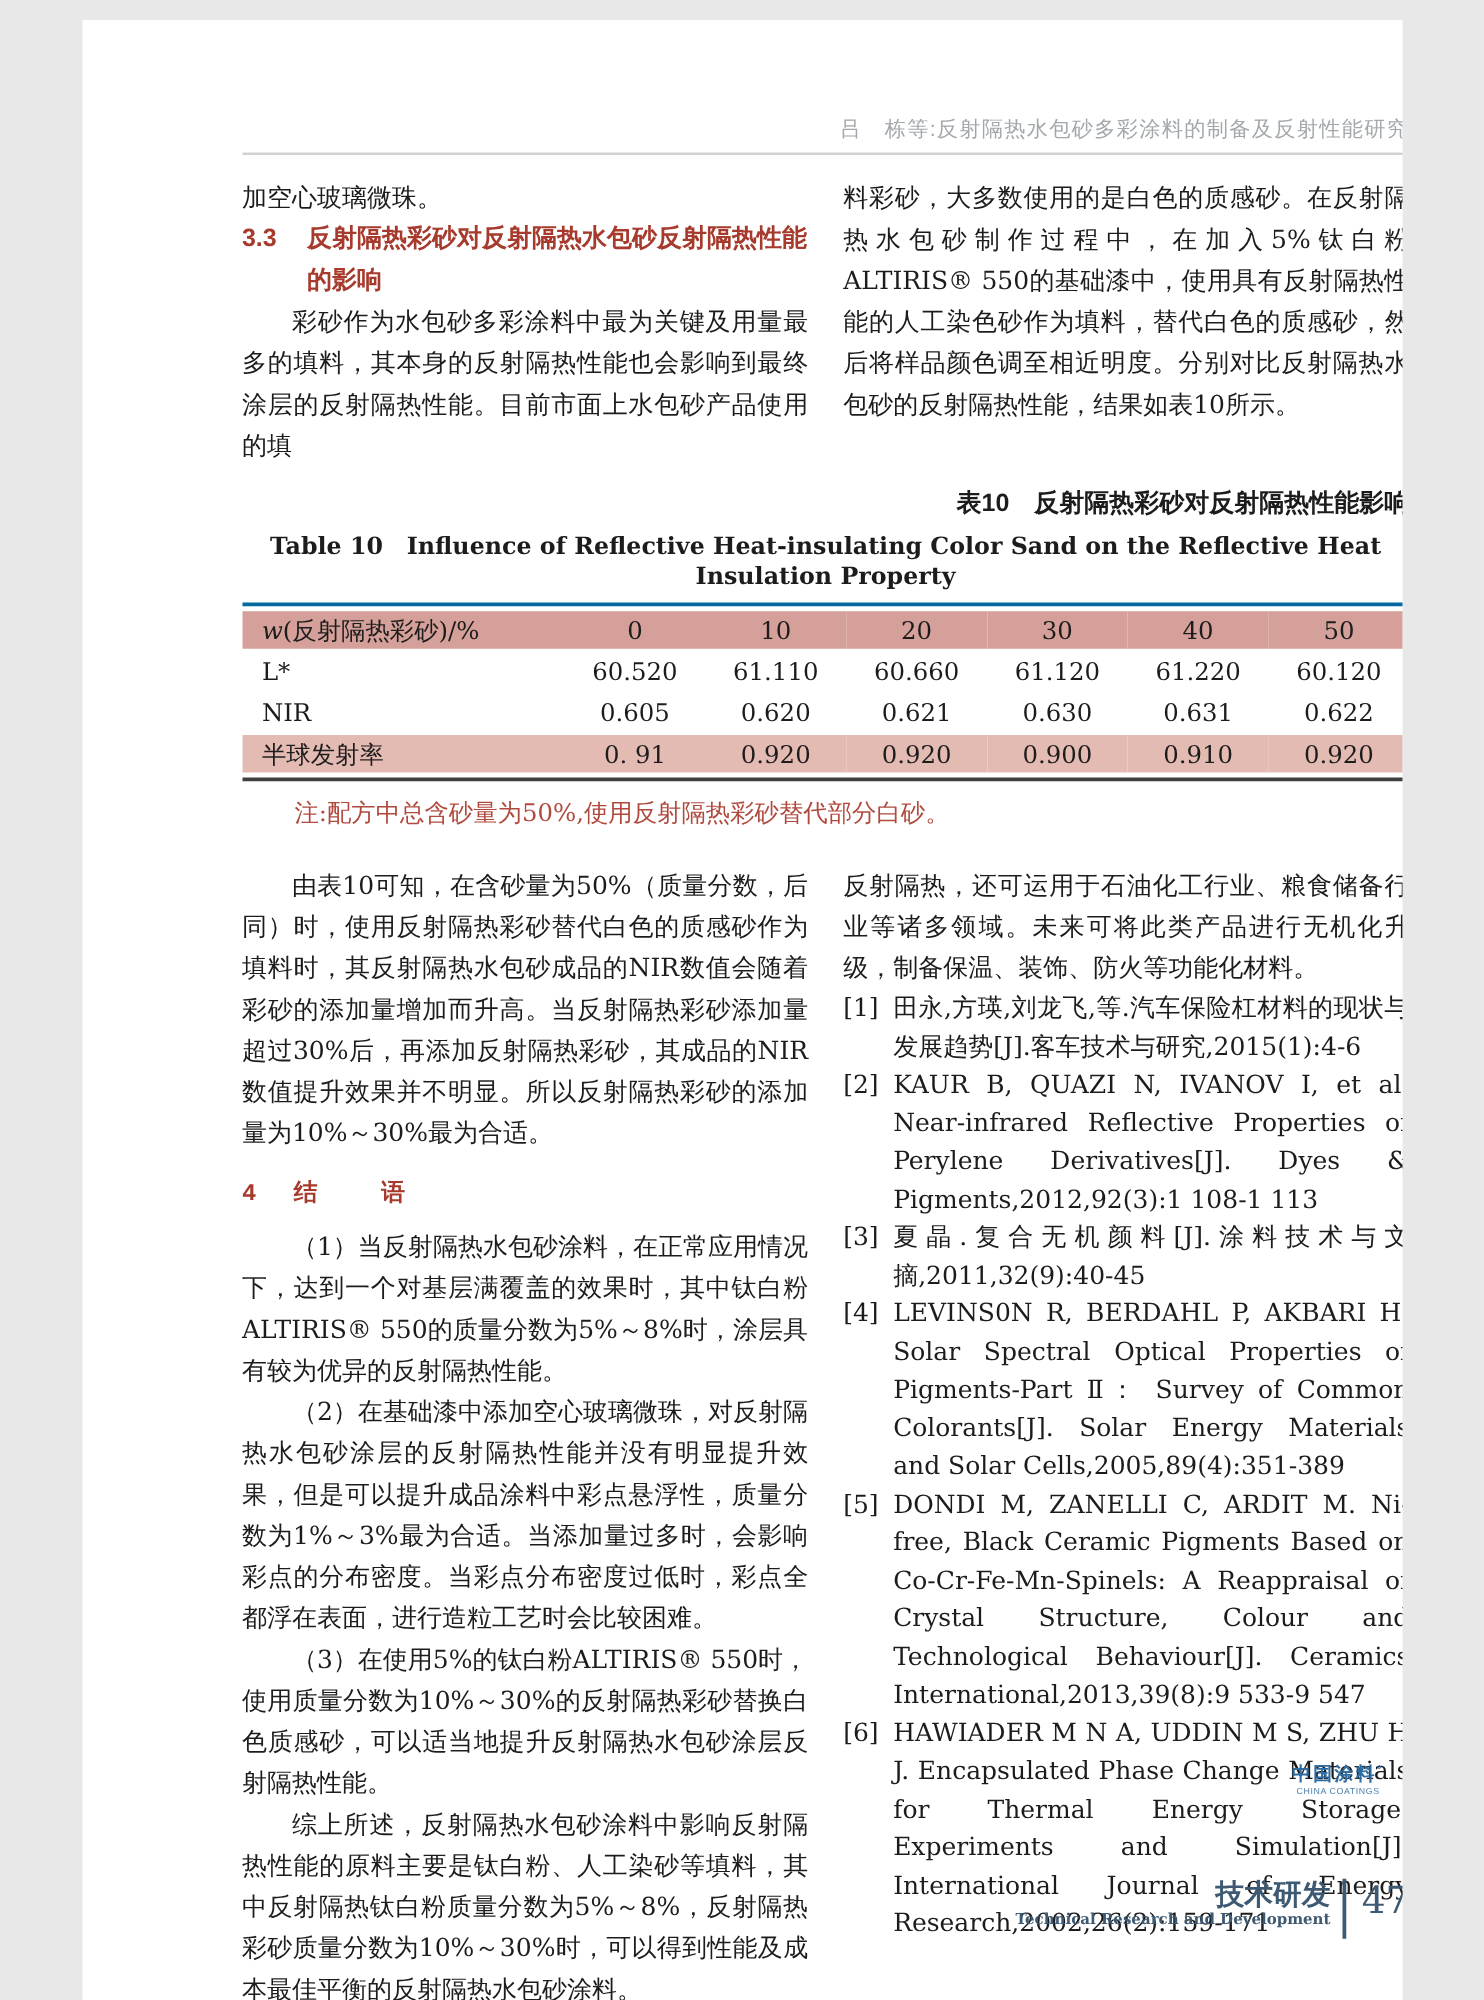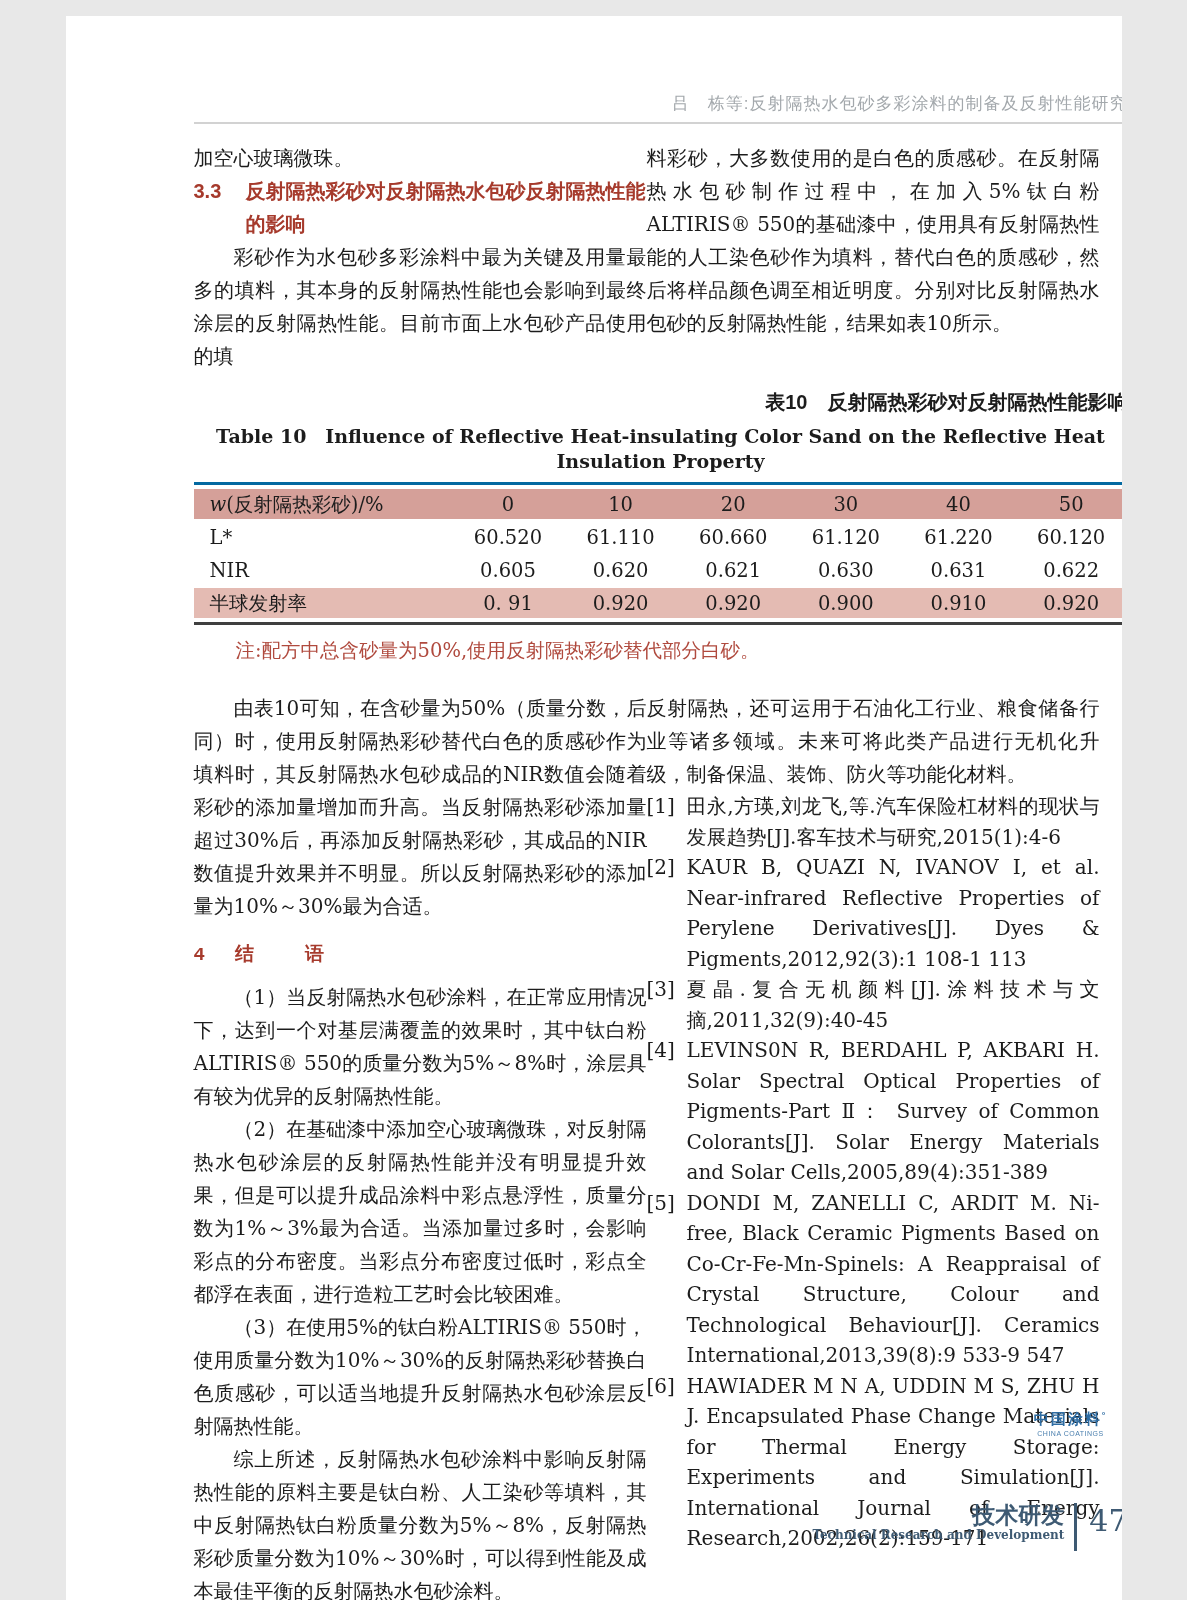--- a/index.html
+++ b/index.html
@@ -17,21 +17,21 @@
     position:absolute; top:76px; left:128px; width:934px;
     text-align:right;
     font-family:"Liberation Sans", sans-serif;
     font-size:17px; color:#a3a8ac; letter-spacing:1px;
   }
   .head-rule {
     position:absolute; top:106px; left:128px; width:934px;
     border-top:2px solid #d2d2d2;
   }
   .content { position:absolute; top:126px; left:128px; width:934px; }
-  .cols { display:flex; }
+  .cols { display:flex; gap:28px; }
   .col { width:453px; }
 
   .body-text {
     font-size:20px; line-height:33px; text-align:justify;
     margin:0;
   }
   .indent { text-indent:2em; }
 
   .sec-head {
     display:flex; align-items:flex-start;

